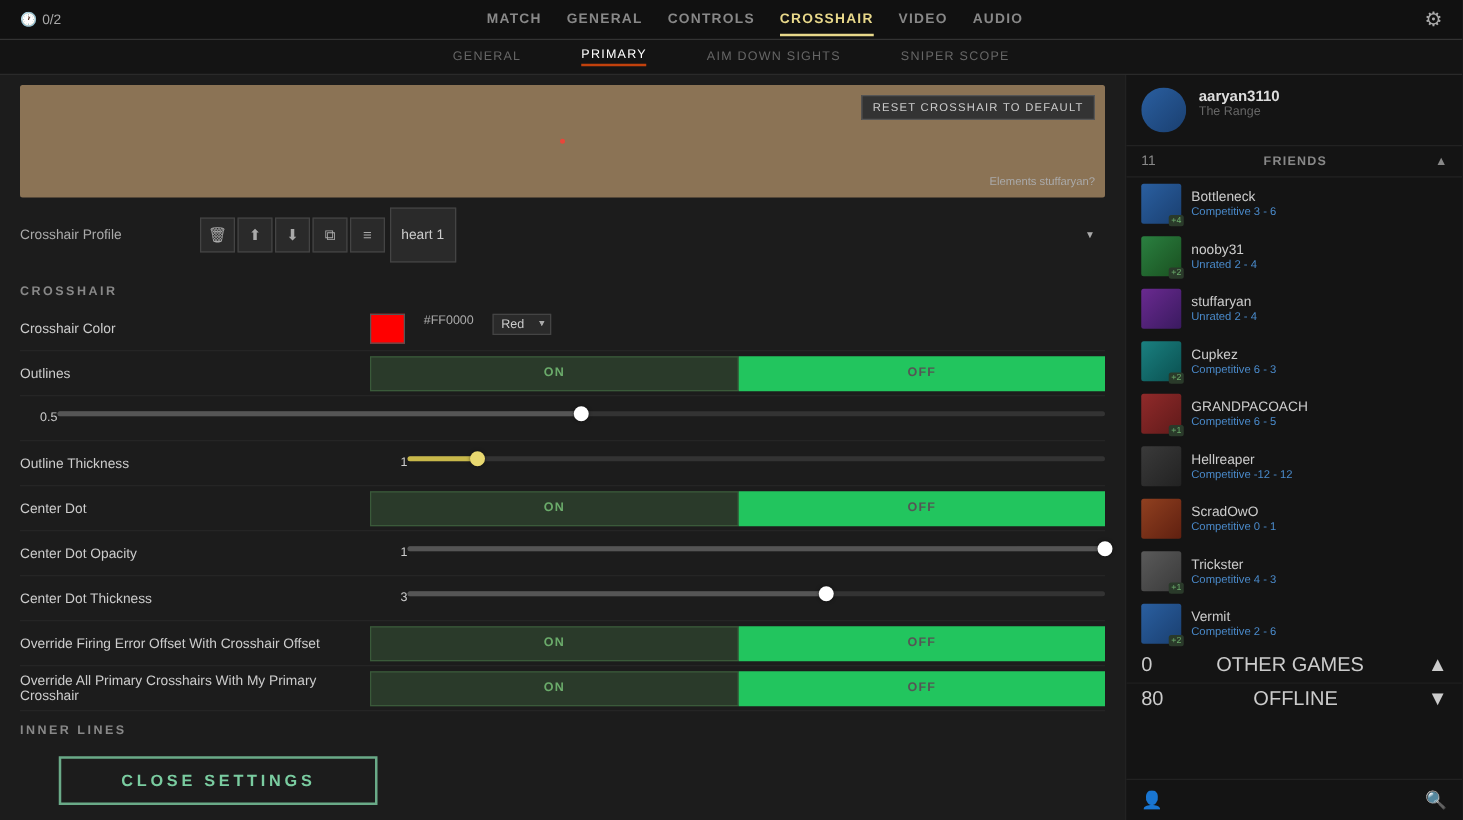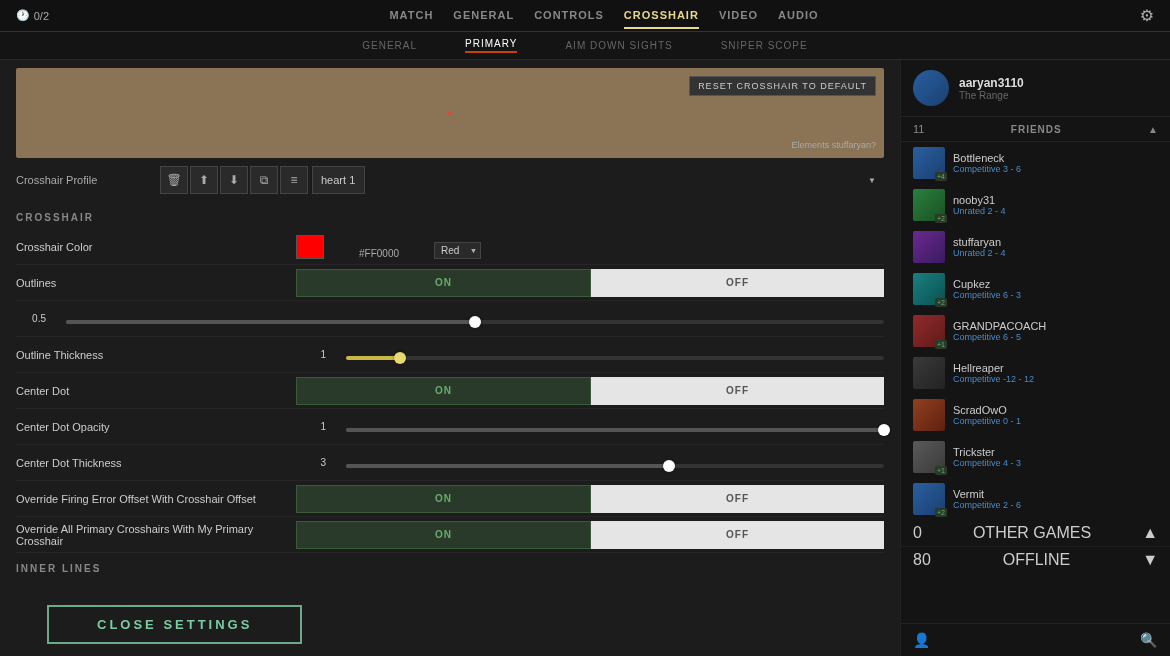--- a/index.html
+++ b/index.html
@@ -164,21 +164,21 @@
       cursor: pointer;
       font-size: 12px;
     }
     .profile-select {
       flex: 1;
       background: #2a2a2a;
       border: 1px solid #444;
       color: #ccc;
       padding: 4px 8px;
       font-size: 11px;
-      height: 28px;
+      height: 44px;
       appearance: none;
       cursor: pointer;
     }
     .profile-select-wrapper {
       flex: 1;
       position: relative;
     }
     .profile-select-wrapper::after {
       content: '▼';
       position: absolute;
@@ -219,22 +219,22 @@
     }
     .setting-label {
       font-size: 11px;
       color: #ccc;
       width: 280px;
       flex-shrink: 0;
     }
     .setting-control {
       flex: 1;
       display: flex;
-      align-items: flex-end;
-      gap: 20px;
+      align-items: flex-start;
+      gap: 0;
     }
 
     
     .toggle-group {
       display: flex;
       height: 28px;
       flex: 1;
     }
     .toggle-btn {
       flex: 1;
@@ -246,21 +246,21 @@
       border: none;
       font-weight: bold;
       letter-spacing: 1px;
     }
     .toggle-btn.on-active {
       background: #2a3a2a;
       color: #6aaa6a;
       border: 1px solid #3a5a3a;
     }
     .toggle-btn.off-inactive {
-      background: #e5e5e5;
+      background: #22c55e;
       color: #555;
     }
 
     
     .color-swatch {
       width: 28px;
       height: 24px;
       border: 1px solid #555;
       cursor: pointer;
     }
@@ -358,21 +358,20 @@
     .right-sidebar {
       width: 270px;
       background: #141414;
       border-left: 1px solid #222;
       display: flex;
       flex-direction: column;
     }
 
     .sidebar-user {
       display: flex;
-      align-items: center;
       padding: 10px 12px;
       gap: 10px;
       border-bottom: 1px solid #222;
     }
     .avatar {
       width: 36px;
       height: 36px;
       border-radius: 50%;
       background: #333;
       overflow: hidden;

